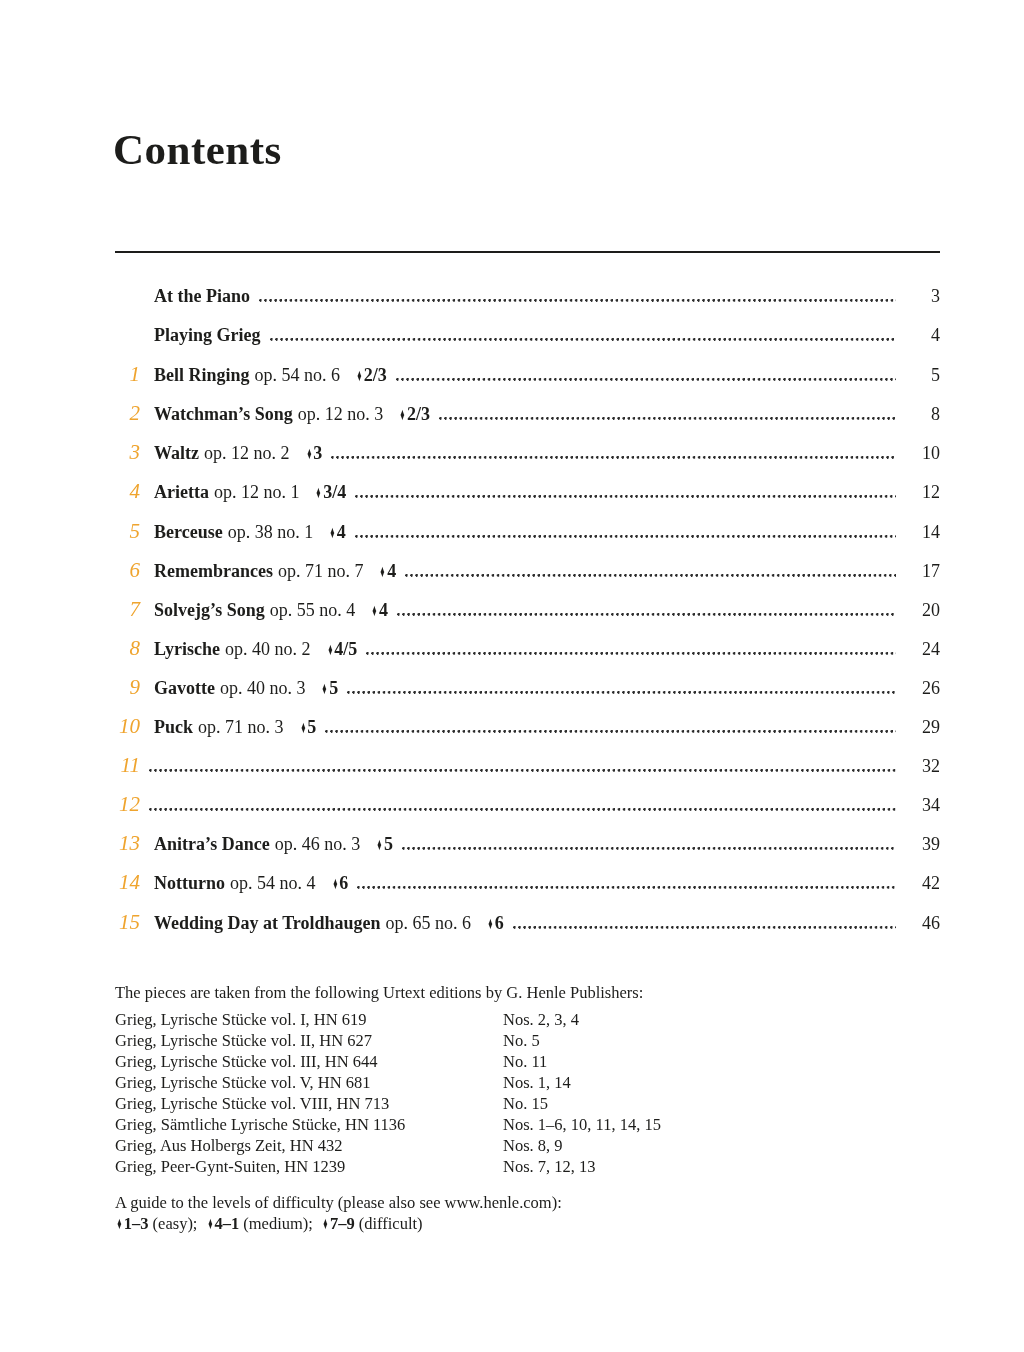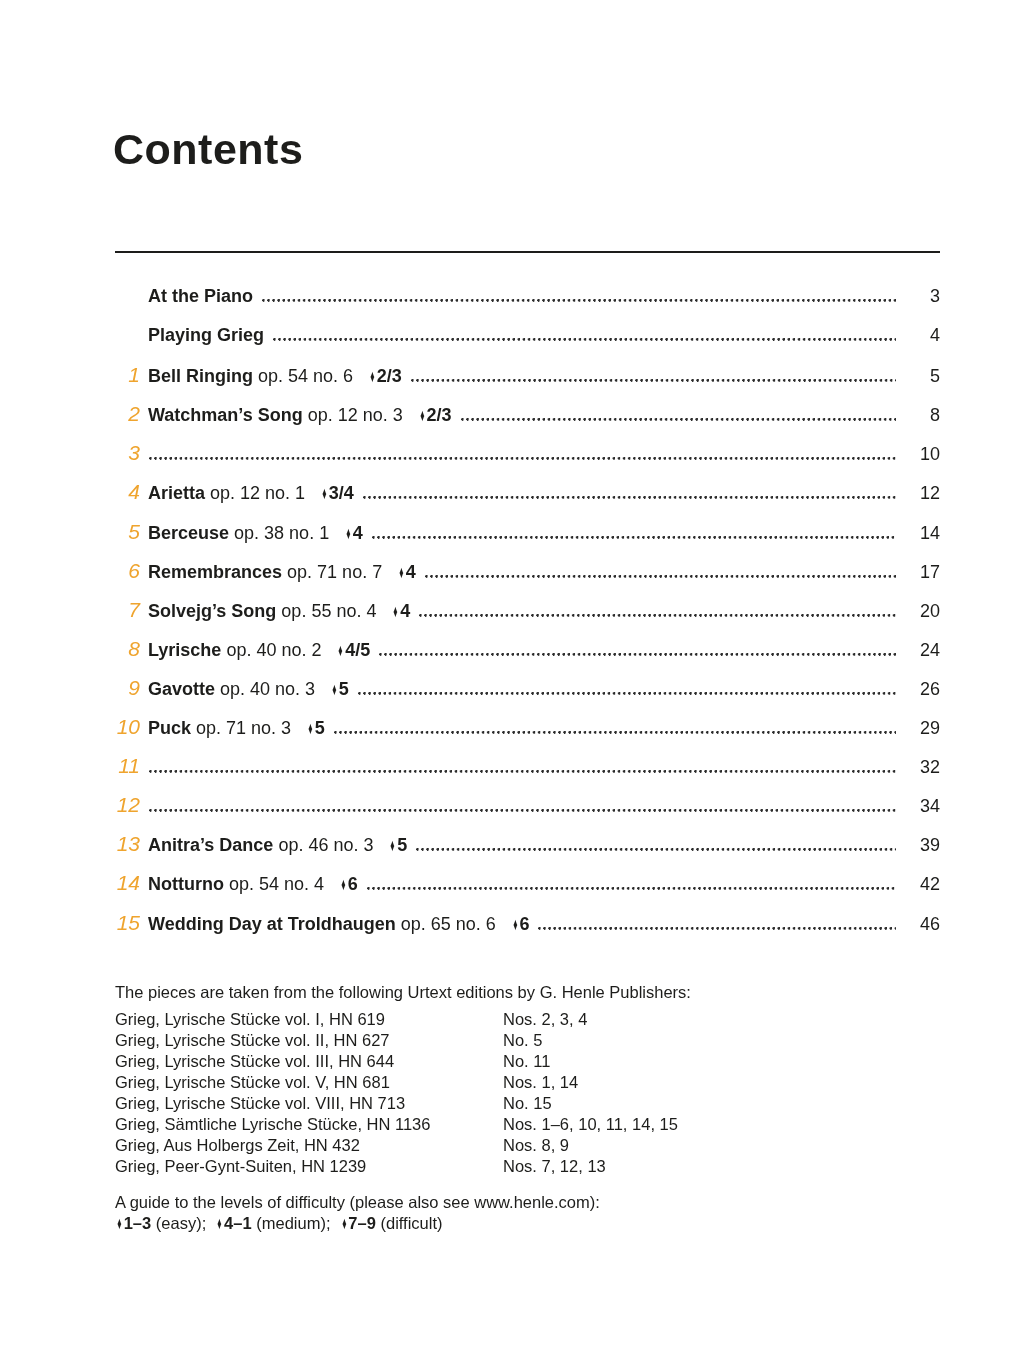--- a/index.html
+++ b/index.html
@@ -7,21 +7,21 @@
     --accent: #efa42e;
     --dot: #2b2b2b;
   }
   * { margin: 0; padding: 0; box-sizing: border-box; }
   html, body { background: #ffffff; }
   .page {
     position: relative;
     width: 1024px;
     height: 1352px;
     background: #ffffff;
-    font-family: Liberation Sans, sans-serif;
+    font-family: Liberation Serif, serif;
     color: var(--ink);
     overflow: hidden;
   }
   .page-title {
     position: absolute;
     left: 113px;
     top: 128px;
     font-size: 43px;
     font-weight: 700;
     line-height: 1;
@@ -50,21 +50,21 @@
     white-space: nowrap;
   }
   .toc-num {
     flex: 0 0 25px;
     text-align: right;
     font-style: italic;
     font-size: 21px;
     color: var(--accent);
   }
   .toc-text {
-    margin-left: 8px;
+    margin-left: 14px;
     font-size: 18px;
     text-align: center;
   }
   .toc-title { font-weight: 700; }
   .toc-opus { margin-left: 5px; font-weight: 400; }
   .toc-diff { margin-left: 15px; font-weight: 700; }
   .diamond {
     display: inline-block;
     transform: scaleX(0.5);
     margin-right: 0px;
@@ -138,20 +138,21 @@
     <span class="toc-page">5</span>
   </div>
       <div class="toc-row">
     <span class="toc-num">2</span>
     <span class="toc-text"><span class="toc-title">Watchman’s Song</span><span class="toc-opus">op. 12 no. 3</span><span class="toc-diff"><span class="diamond">♦</span><span>2/3</span></span></span>
     <span class="toc-leader"></span>
     <span class="toc-page">8</span>
   </div>
       <div class="toc-row">
     <span class="toc-num">3</span>
+    <span class="toc-text"><span class="toc-title">Waltz</span><span class="toc-opus">op. 12 no. 2</span><span class="toc-diff"><span class="diamond">♦</span><span>3</span></span></span>
     <span class="toc-leader"></span>
     <span class="toc-page">10</span>
   </div>
       <div class="toc-row">
     <span class="toc-num">4</span>
     <span class="toc-text"><span class="toc-title">Arietta</span><span class="toc-opus">op. 12 no. 1</span><span class="toc-diff"><span class="diamond">♦</span><span>3/4</span></span></span>
     <span class="toc-leader"></span>
     <span class="toc-page">12</span>
   </div>
       <div class="toc-row">

